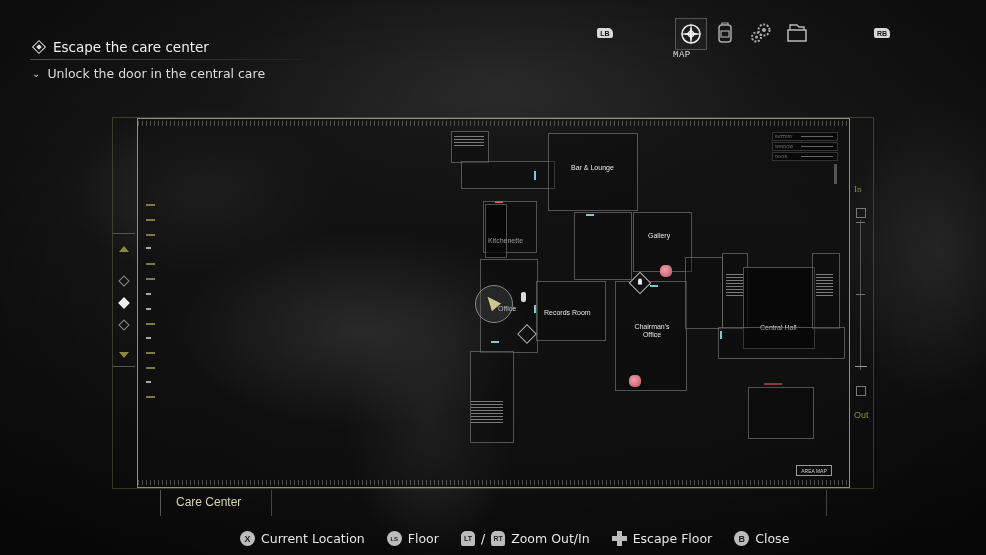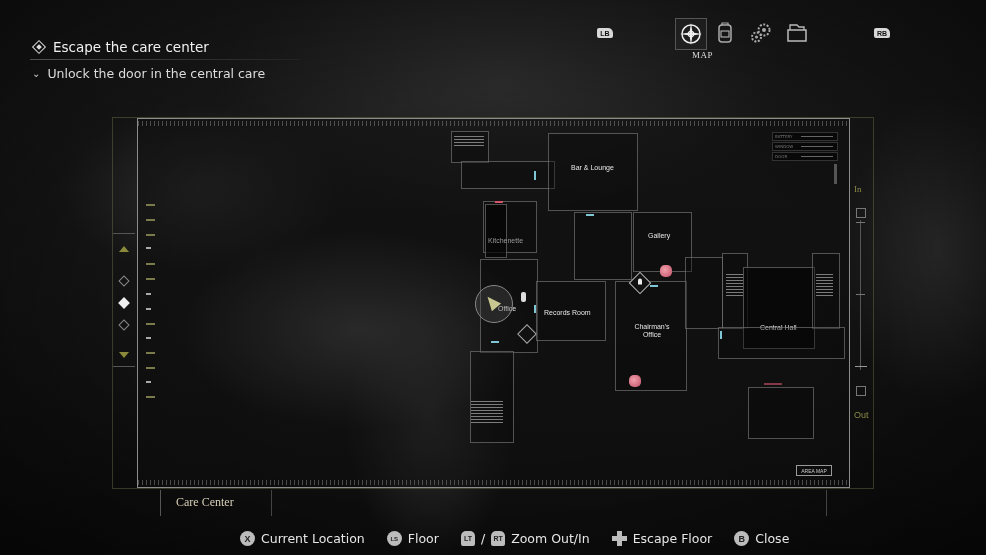--- a/index.html
+++ b/index.html
@@ -25,21 +25,21 @@
   .chev{font-size:10px;color:#ccc;margin-left:2px;margin-right:2px;}
   .obj-subsub{display:flex;align-items:center;gap:4px;font-size:12.5px;color:#dcdcdc;height:18px;padding-left:22px;}
   .corner{width:6px;height:8px;border-left:1px solid #ccc;border-bottom:1px solid #ccc;margin-top:-4px;}
 
   
   .topbar{position:absolute;left:580px;top:14px;width:330px;height:50px;}
   .bumper{position:absolute;top:14px;width:16px;height:10px;background:#d8d8d8;color:#111;font-size:7px;font-weight:bold;
     display:flex;align-items:center;justify-content:center;border-radius:2px 5px 2px 2px;font-family:"Liberation Sans",sans-serif;}
   .tab{position:absolute;top:4px;width:30px;height:30px;display:flex;align-items:center;justify-content:center;}
   .tab.active{border:1px solid #555;background:rgba(255,255,255,0.03);}
-  .tab-label{position:absolute;left:112px;top:36px;font-size:9px;color:#ddd;font-family:Liberation Serif, serif;letter-spacing:0.5px;}
+  .tab-label{position:absolute;left:93px;top:36px;font-size:9px;color:#ddd;font-family:Liberation Mono, monospace;letter-spacing:0.5px;}
 
   
   .frame-outer{position:absolute;left:112px;top:117px;width:760px;height:370px;border:1px solid rgba(140,140,90,0.35);}
   .map{position:absolute;left:137px;top:118px;width:711px;height:368px;border:1.5px solid #8c8c8c;background:rgba(15,15,15,0.55);overflow:hidden;}
   .ruler{position:absolute;left:0;right:0;height:5px;
     background:repeating-linear-gradient(90deg,rgba(160,160,160,0.7) 0 1px,transparent 1px 4px);opacity:0.6;}
   .ruler.top{top:2px;} .ruler.bottom{bottom:2px;}
 
   
   .floorpanel{position:absolute;left:113px;top:233px;width:22px;height:132px;border-top:1px solid #555;border-bottom:1px solid #555;}
@@ -75,21 +75,21 @@
   .keyicon{position:absolute;width:14px;height:14px;background:#111;border:1px solid #bbb;transform:rotate(45deg);}
   .keyicon::after{content:"";position:absolute;left:4px;top:3px;width:4px;height:6px;background:#eee;border-radius:2px 2px 0 0;transform:rotate(-45deg);}
   .item-diamond{position:absolute;width:12px;height:12px;background:#111;border:1px solid #aaa;transform:rotate(45deg);}
   .player-ring{position:absolute;width:36px;height:36px;border-radius:50%;border:1px solid #888;background:rgba(80,80,80,0.35);}
   .player-arrow{position:absolute;width:0;height:0;border-left:6px solid transparent;border-right:6px solid transparent;border-bottom:14px solid #c8c890;transform:rotate(-40deg);}
   .bottle{position:absolute;width:5px;height:10px;background:#ddd;border-radius:2px;}
   .areamap{position:absolute;left:796px;top:465px;width:34px;height:9px;border:1px solid #999;font-size:5px;color:#ccc;display:flex;align-items:center;justify-content:center;font-family:"Liberation Sans",sans-serif;}
 
   
   .area-name{position:absolute;left:160px;top:490px;width:110px;height:26px;border-left:1px solid #555;border-right:1px solid #444;}
-  .area-name span{position:absolute;left:15px;top:5px;font-family:Liberation Serif, serif;font-size:12px;color:#d8d0b8;}
+  .area-name span{position:absolute;left:15px;top:5px;font-family:Liberation Sans, sans-serif;font-size:12px;color:#d8d0b8;}
   .rightline{position:absolute;left:826px;top:490px;width:1px;height:26px;background:#444;}
   .controls{position:absolute;left:240px;top:531px;display:flex;align-items:center;gap:6px;font-size:12.5px;color:#e6e6e6;}
   .btn{width:15px;height:15px;border-radius:50%;background:#bcbcbc;color:#222;font-size:9px;font-weight:bold;display:inline-flex;align-items:center;justify-content:center;font-family:"Liberation Sans",sans-serif;}
   .trig{width:14px;height:15px;border-radius:5px 5px 2px 2px;background:#bcbcbc;color:#222;font-size:7px;font-weight:bold;display:inline-flex;align-items:center;justify-content:center;font-family:"Liberation Sans",sans-serif;}
   .dpad{position:relative;width:15px;height:15px;display:inline-block;}
   .dpad::before{content:"";position:absolute;left:5px;top:0;width:5px;height:15px;background:#bcbcbc;}
   .dpad::after{content:"";position:absolute;left:0;top:5px;width:15px;height:5px;background:#bcbcbc;}
   .gap{width:10px;}
 </style>
 </head>

